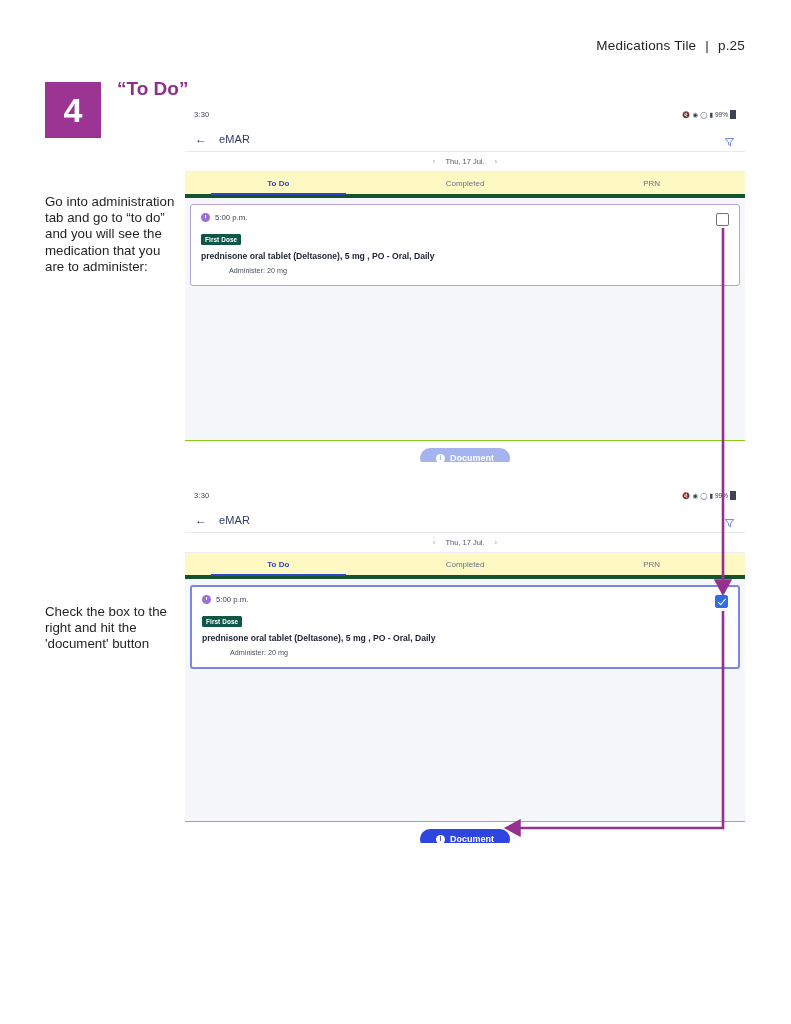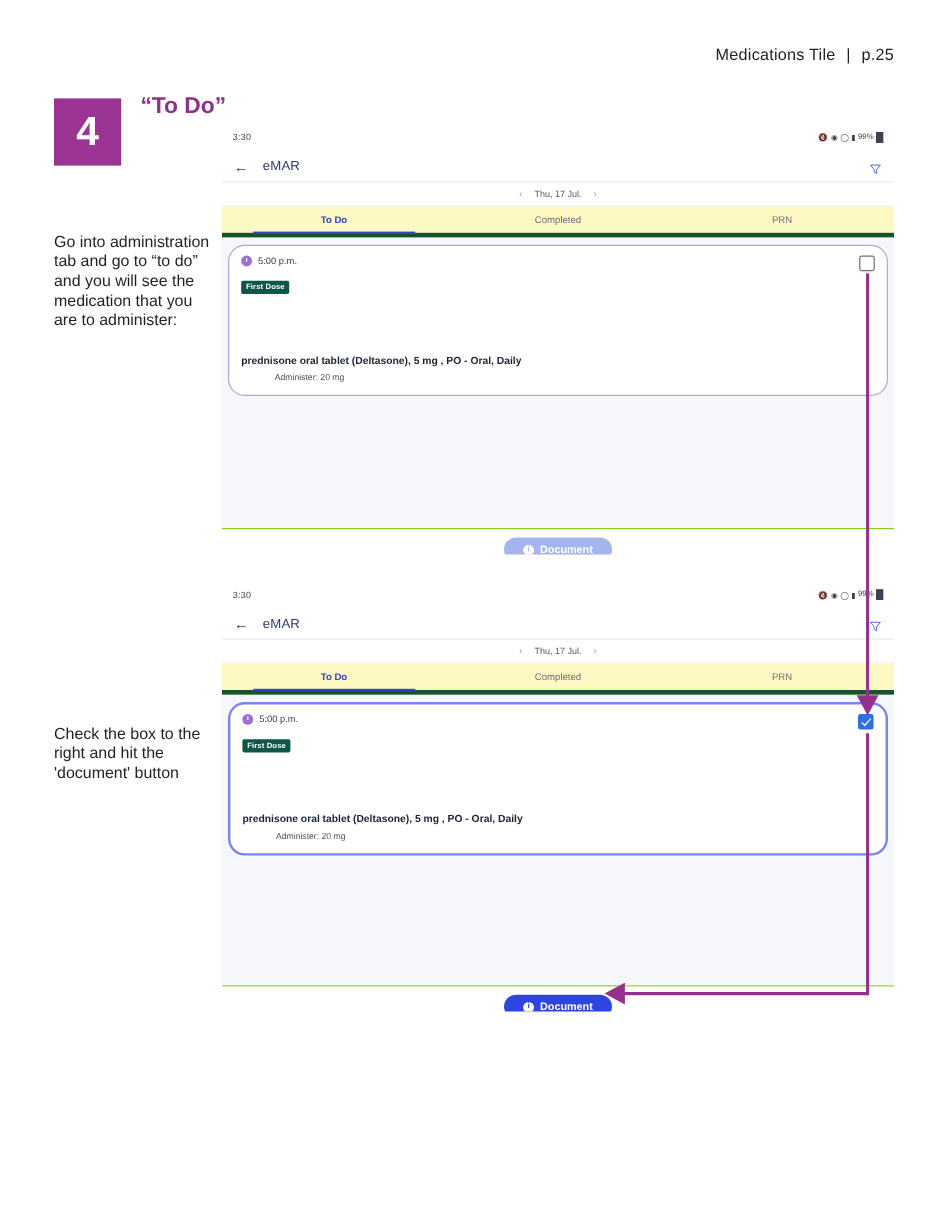--- a/index.html
+++ b/index.html
@@ -176,21 +176,21 @@
     background: #f6f7fb;
     height: 236px;
     position: relative;
     padding-top: 6px;
   }
 
   .med-card {
     margin: 0 5px;
     background: #ffffff;
     border: 1px solid #b3a4dd;
-    border-radius: 14px;
+    border-radius: 3px;
     padding: 8px 10px 10px 10px;
     position: relative;
     min-height: 58px;
   }
   .med-card.selected {
     border: 2px solid #7b85e8;
   }
   .med-time {
     display: flex;
     align-items: center;
@@ -222,21 +222,20 @@
     padding: 2px 4px;
     border-radius: 1.5px;
     margin-bottom: 6px;
     letter-spacing: 0.1px;
   }
   .med-name {
     font-size: 8.6px;
     font-weight: bold;
     color: #1d2233;
     margin-bottom: 5px;
-    margin-top: 44px;
   }
   .med-administer {
     font-size: 7.2px;
     color: #4b5062;
     margin-left: 28px;
   }
   .checkbox {
     position: absolute;
     right: 10px;
     top: 8px;

